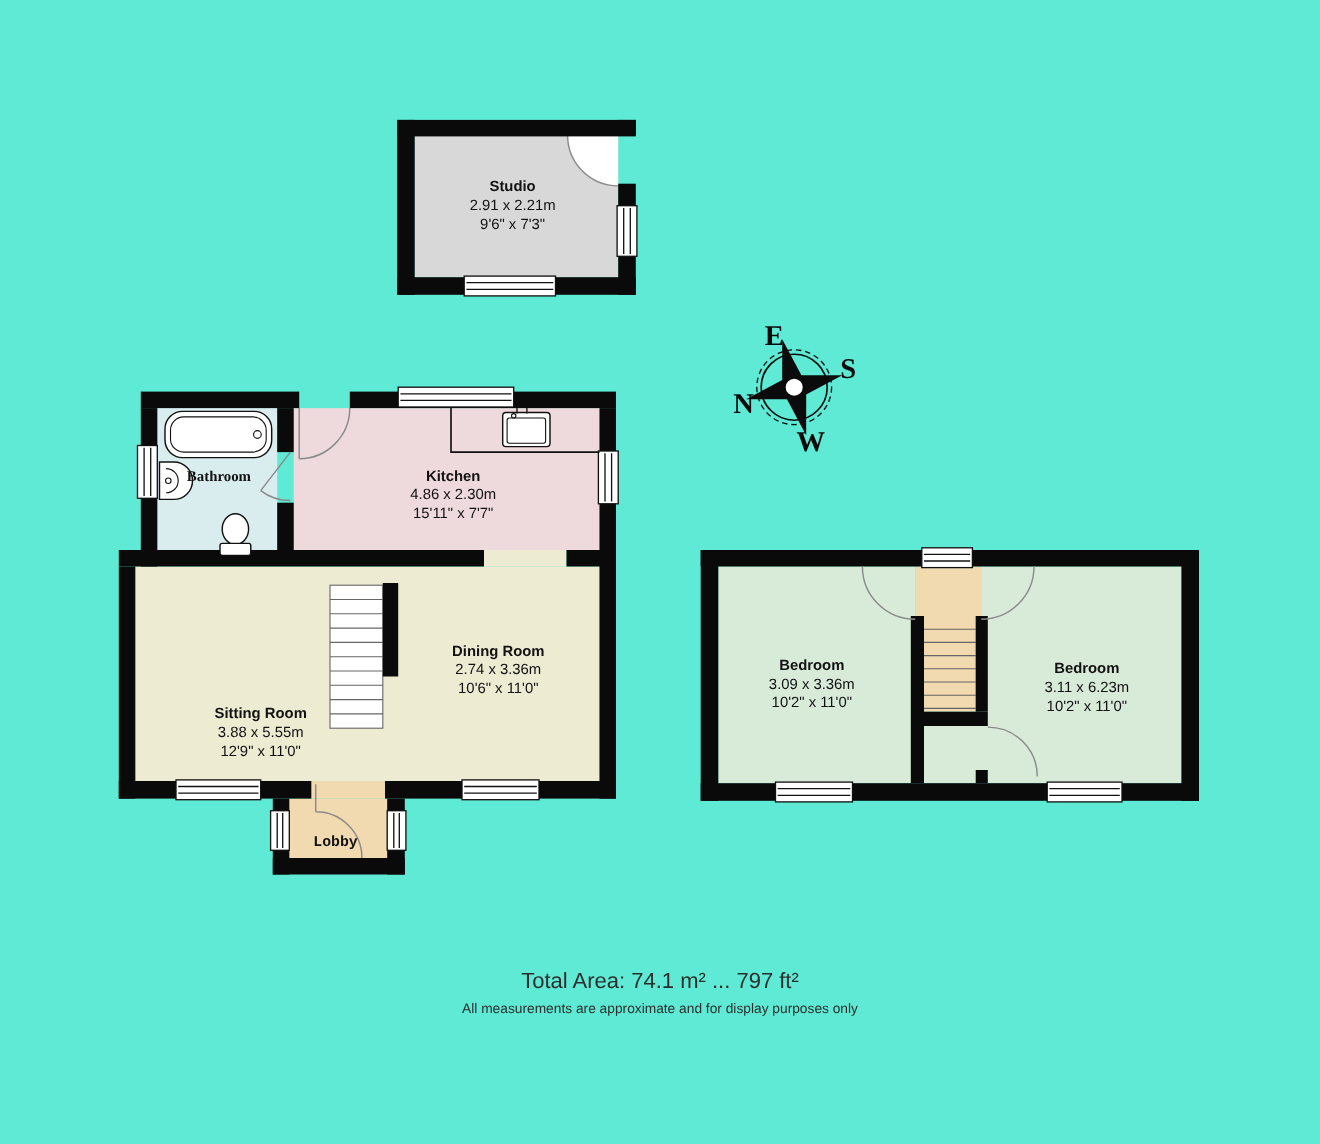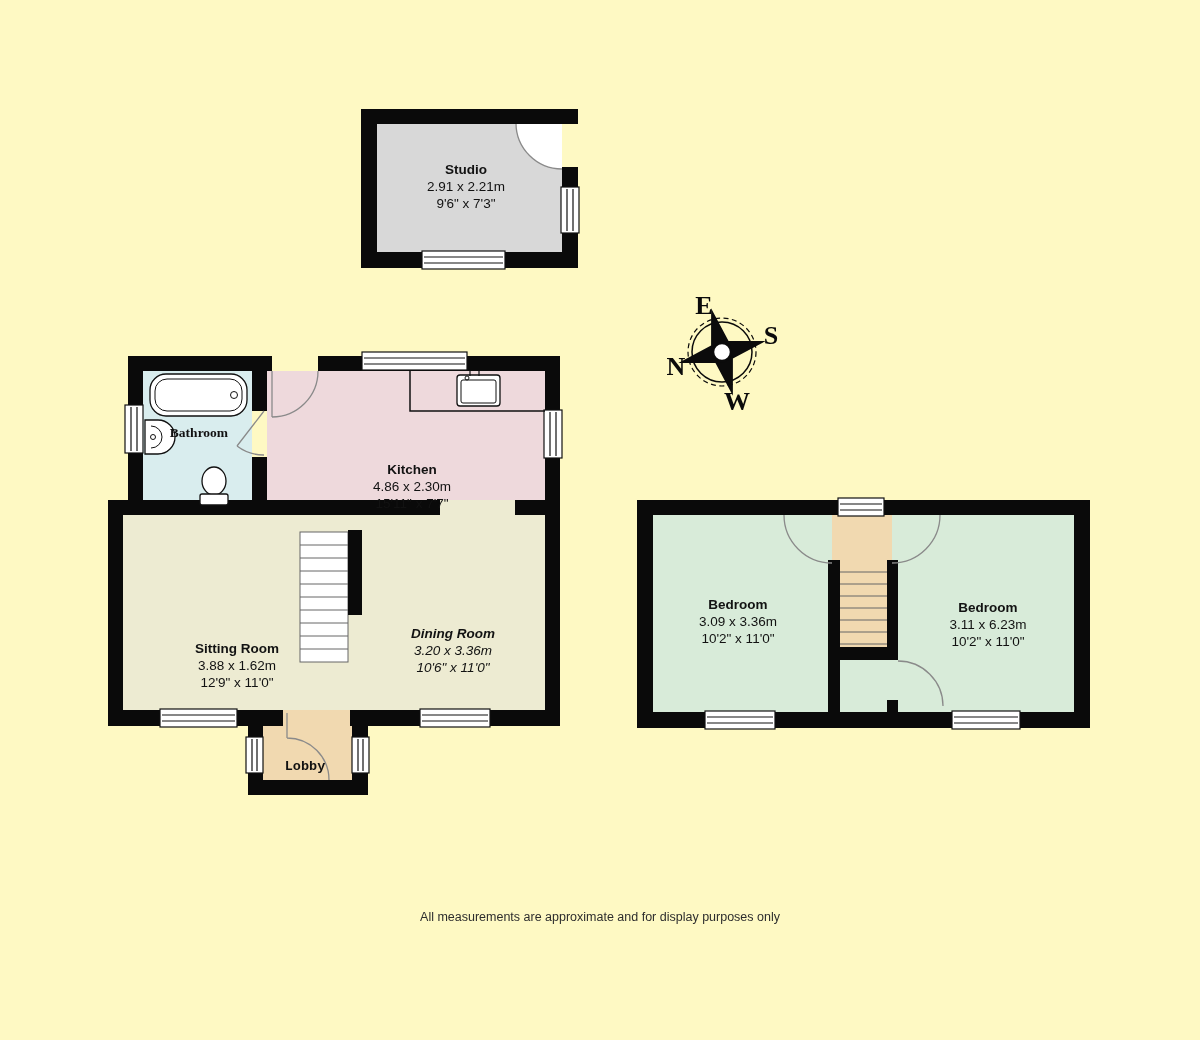--- a/index.html
+++ b/index.html
@@ -1,16 +1,16 @@
 <!DOCTYPE html>
 <html><head>
 <meta charset="utf-8">
 <style>
   html,body{margin:0;padding:0;background:#ffffff;}
-  #canvas{position:relative;width:1200px;height:1040px;background:#fef9c3;overflow:hidden;
+  #canvas{position:relative;width:1200px;height:1040px;background:#5eead4;overflow:hidden;
           font-family:"Liberation Sans",sans-serif;color:#111;}
   #plan-svg{position:absolute;left:0;top:0;}
   .label{position:absolute;transform:translateX(-50%);text-align:center;white-space:nowrap;
          font-size:13.5px;line-height:17px;color:#121212;}
   .room-name{font-weight:bold;}
   .compass-letter{position:absolute;transform:translate(-50%,-50%);
          font-family:"Liberation Serif",serif;font-weight:bold;font-size:26px;color:#0b0b0b;}
   .footer-total{position:absolute;left:600px;top:881px;transform:translateX(-50%);
          font-size:20px;color:#2d2d2d;white-space:nowrap;}
   .footer-disclaimer{position:absolute;left:600px;top:910px;transform:translateX(-50%);
@@ -168,35 +168,35 @@
   <div class="label" style="left:466px;top:161px;">
     <div class="room-name">Studio</div>
     <div class="room-dim">2.91 x 2.21m</div>
     <div class="room-dim">9'6" x 7'3"</div>
   </div>
 
   <div class="label" style="left:199px;top:424px;font-family:Liberation Serif, serif;">
     <div class="room-name">Bathroom</div>
   </div>
 
-  <div class="label" style="left:412px;top:424px;margin-top:37px;">
+  <div class="label" style="left:412px;top:424px;">
     <div class="room-name">Kitchen</div>
     <div class="room-dim">4.86 x 2.30m</div>
     <div class="room-dim">15'11" x 7'7"</div>
   </div>
 
   <div class="label" style="left:237px;top:640px;">
     <div class="room-name">Sitting Room</div>
-    <div class="room-dim">3.88 x 1.62m</div>
+    <div class="room-dim">3.88 x 5.55m</div>
     <div class="room-dim">12'9" x 11'0"</div>
   </div>
 
-  <div class="label" style="left:453px;top:625px;font-style:italic;">
+  <div class="label" style="left:453px;top:583px;">
     <div class="room-name">Dining Room</div>
-    <div class="room-dim">3.20 x 3.36m</div>
+    <div class="room-dim">2.74 x 3.36m</div>
     <div class="room-dim">10'6" x 11'0"</div>
   </div>
 
   <div class="label" style="left:305px;top:758px;font-family:Liberation Mono, monospace;">
     <div class="room-name">Lobby</div>
   </div>
 
   <div class="label" style="left:738px;top:596px;">
     <div class="room-name">Bedroom</div>
     <div class="room-dim">3.09 x 3.36m</div>
@@ -207,15 +207,16 @@
     <div class="room-name">Bedroom</div>
     <div class="room-dim">3.11 x 6.23m</div>
     <div class="room-dim">10'2" x 11'0"</div>
   </div>
 
   <div class="compass-letter" style="left:704px;top:306px;">E</div>
   <div class="compass-letter" style="left:771px;top:336px;">S</div>
   <div class="compass-letter" style="left:676px;top:367px;">N</div>
   <div class="compass-letter" style="left:737px;top:402px;">W</div>
 
+  <div class="footer-total">Total Area: 74.1 m² ... 797 ft²</div>
   <div class="footer-disclaimer">All measurements are approximate and for display purposes only</div>
 
 </div>
 
 </body></html>

